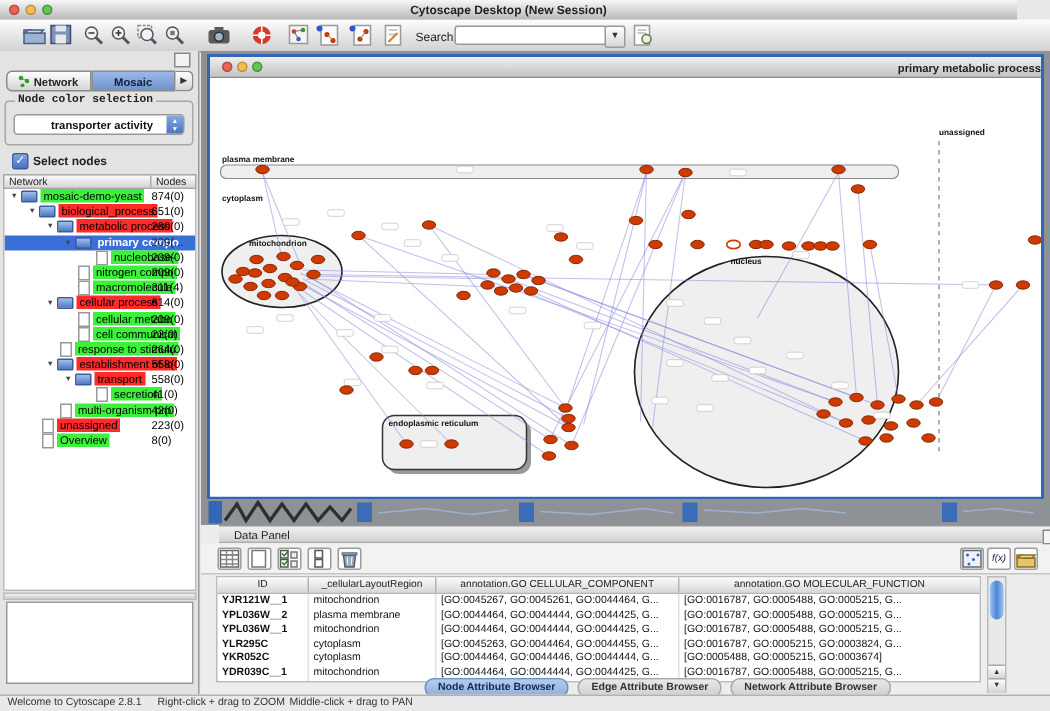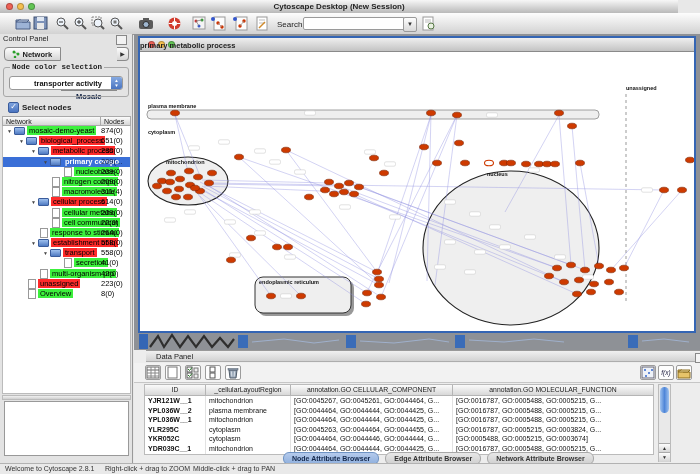--- a/index.html
+++ b/index.html
@@ -20,21 +20,21 @@
                 border-radius:2px;background:#fff;font-size:7px;padding:0 2px;}
   #search-arrow{position:absolute;left:403px;top:4px;width:12px;height:13px;background:linear-gradient(#fefefe,#d8d8d8);
                 border:1px solid #9a9a9a;border-radius:2px;font-size:6px;text-align:center;line-height:13px;color:#333;}
   
   #control-panel{left:0;top:34px;width:133px;height:429px;background:#e3e3e3;border-right:1px solid #9a9a9a;box-sizing:border-box;}
   #cp-header{position:absolute;left:0;top:0;width:100%;height:12px;font-size:7.5px;color:#222;padding-left:3px;box-sizing:border-box;}
   #cp-float{position:absolute;right:5px;top:1px;width:9px;height:8px;border:1px solid #888;background:#f2f2f2;}
   #cp-tabs{position:absolute;left:4px;top:13px;width:125px;height:14px;display:flex;}
   .cp-tab{flex:1;border:1px solid #8a8a8a;background:linear-gradient(#fdfdfd,#d5d5d5);
           font-size:7.5px;font-weight:bold;text-align:center;line-height:13px;color:#222;box-sizing:border-box;}
-  .cp-tab.sel{background:linear-gradient(#9cb9e6,#6e93cf);color:#102040;margin-top:42px;}
+  .cp-tab.sel{background:linear-gradient(#9cb9e6,#6e93cf);color:#102040;}
   .cp-tab:first-child{border-radius:4px 0 0 4px;}
   #cp-tab-arrow{width:11px;border:1px solid #8a8a8a;border-left:none;background:linear-gradient(#fdfdfd,#d5d5d5);
           font-size:6px;text-align:center;line-height:13px;color:#333;border-radius:0 4px 4px 0;}
   #cp-group{position:absolute;left:3px;top:33px;width:126px;height:30px;border:1px solid #a8a8a8;border-radius:3px;box-sizing:border-box;}
   #cp-group-label{position:absolute;left:6px;top:-5px;background:#e3e3e3;padding:0 2px;font-size:7.5px;font-weight:bold;color:#222;font-family:Liberation Mono, monospace;}
   #cp-dropdown{position:absolute;left:5px;top:8px;width:114px;height:14px;background:#fff;border:1px solid #999;
                border-radius:3px;box-sizing:border-box;}
   #cp-dropdown .dd-text{position:absolute;left:24px;top:2px;font-size:7.5px;font-weight:bold;color:#111;}
   #cp-dropdown .dd-stepper{position:absolute;right:0;top:0;width:11px;height:12px;background:linear-gradient(#86aae2,#4a74c0);
                border-radius:0 2px 2px 0;color:#fff;font-size:4.5px;text-align:center;line-height:5px;padding-top:1px;box-sizing:border-box;}
@@ -59,21 +59,21 @@
   .tlab.red{background:#ff2a2a;}
   .trow.sel .tlab{background:transparent;color:#fff;font-weight:bold;}
   .tcount{position:absolute;left:98px;top:0;color:#000;background:transparent;}
   .trow.sel .tcount{color:#0c1c3e;}
   #splitter{position:absolute;left:2px;top:361px;width:129px;height:5px;background:linear-gradient(#f0f0f0,#cfcfcf);border:1px solid #bbb;box-sizing:border-box;}
   #birdseye{position:absolute;left:4px;top:367px;width:125px;height:55px;background:#fff;border:1px solid #999;box-sizing:border-box;}
   
   #desktop{left:134px;top:34px;width:566px;height:316px;background:#8e9196;}
   #net-window{position:absolute;left:4px;top:2px;width:558px;height:297px;border:2px solid #3465b4;background:#fff;box-sizing:border-box;}
   #net-titlebar{position:absolute;left:0;top:0;width:100%;height:14px;background:linear-gradient(#efefef,#c3c3c3);border-bottom:1px solid #8a8a8a;box-sizing:border-box;}
-  #net-title{position:absolute;width:100%;text-align:left;top:3px;font-size:7.5px;font-weight:bold;color:#222;}
+  #net-title{position:absolute;width:100%;text-align:right;top:3px;font-size:7.5px;font-weight:bold;color:#222;}
   #net-canvas{position:absolute;left:0;top:14px;width:554px;height:279px;background:#fff;}
   #strip{position:absolute;left:0;top:299px;width:566px;height:17px;}
   
   #data-panel{left:134px;top:350px;width:566px;height:116px;background:#ededed;}
   #dp-header{position:absolute;left:12px;top:0;width:100%;height:12px;background:linear-gradient(#f0f0f0,#d2d2d2);
              border-top:1px solid #999;border-bottom:1px solid #adadad;box-sizing:border-box;font-size:7.5px;color:#222;line-height:11px;padding-left:10px;}
   #dp-float{position:absolute;right:6px;top:2px;width:9px;height:8px;border:1px solid #888;background:#f4f4f4;}
   #dp-toolbar{position:absolute;left:0;top:13px;width:100%;height:20px;background:#f2f2f2;border-bottom:1px solid #c6c6c6;box-sizing:border-box;}
   .dpi{position:absolute;top:2px;width:16px;height:15px;background:#fdfdfd;border:1px solid #9c9c9c;border-radius:2px;box-sizing:border-box;}
   #dp-table{position:absolute;left:10px;top:34px;width:508px;border:1px solid #bbb;background:#fff;}
@@ -194,21 +194,20 @@
   <span class="tbi" style="left:422px;">
     <svg width="14" height="15">
         <rect x="1" y="1" width="10" height="13" fill="#fff" stroke="#999"></rect>
         <line x1="3" y1="4" x2="9" y2="4" stroke="#bbb"></line>
         <line x1="3" y1="6" x2="9" y2="6" stroke="#bbb"></line>
         <circle cx="9" cy="10" r="3" fill="#e8f0e0" stroke="#557744"></circle>
       </svg></span>
 </div>
 
 <div id="control-panel" class="abs">
-  <div id="cp-header">Control Panel</div>
   <div id="cp-float"></div>
   <div id="cp-tabs">
     <div class="cp-tab">
       <svg width="8" height="8" style="vertical-align:-1px;">
           <circle cx="2" cy="2" r="1.5" fill="#2ca02c"></circle>
           <circle cx="6" cy="4" r="1.5" fill="#2ca02c"></circle>
           <circle cx="3" cy="7" r="1.3" fill="#2ca02c"></circle>
           <line x1="2" y1="2" x2="6" y2="4" stroke="#2ca02c" stroke-width=".6"></line>
         </svg>
       <span>Network</span>

